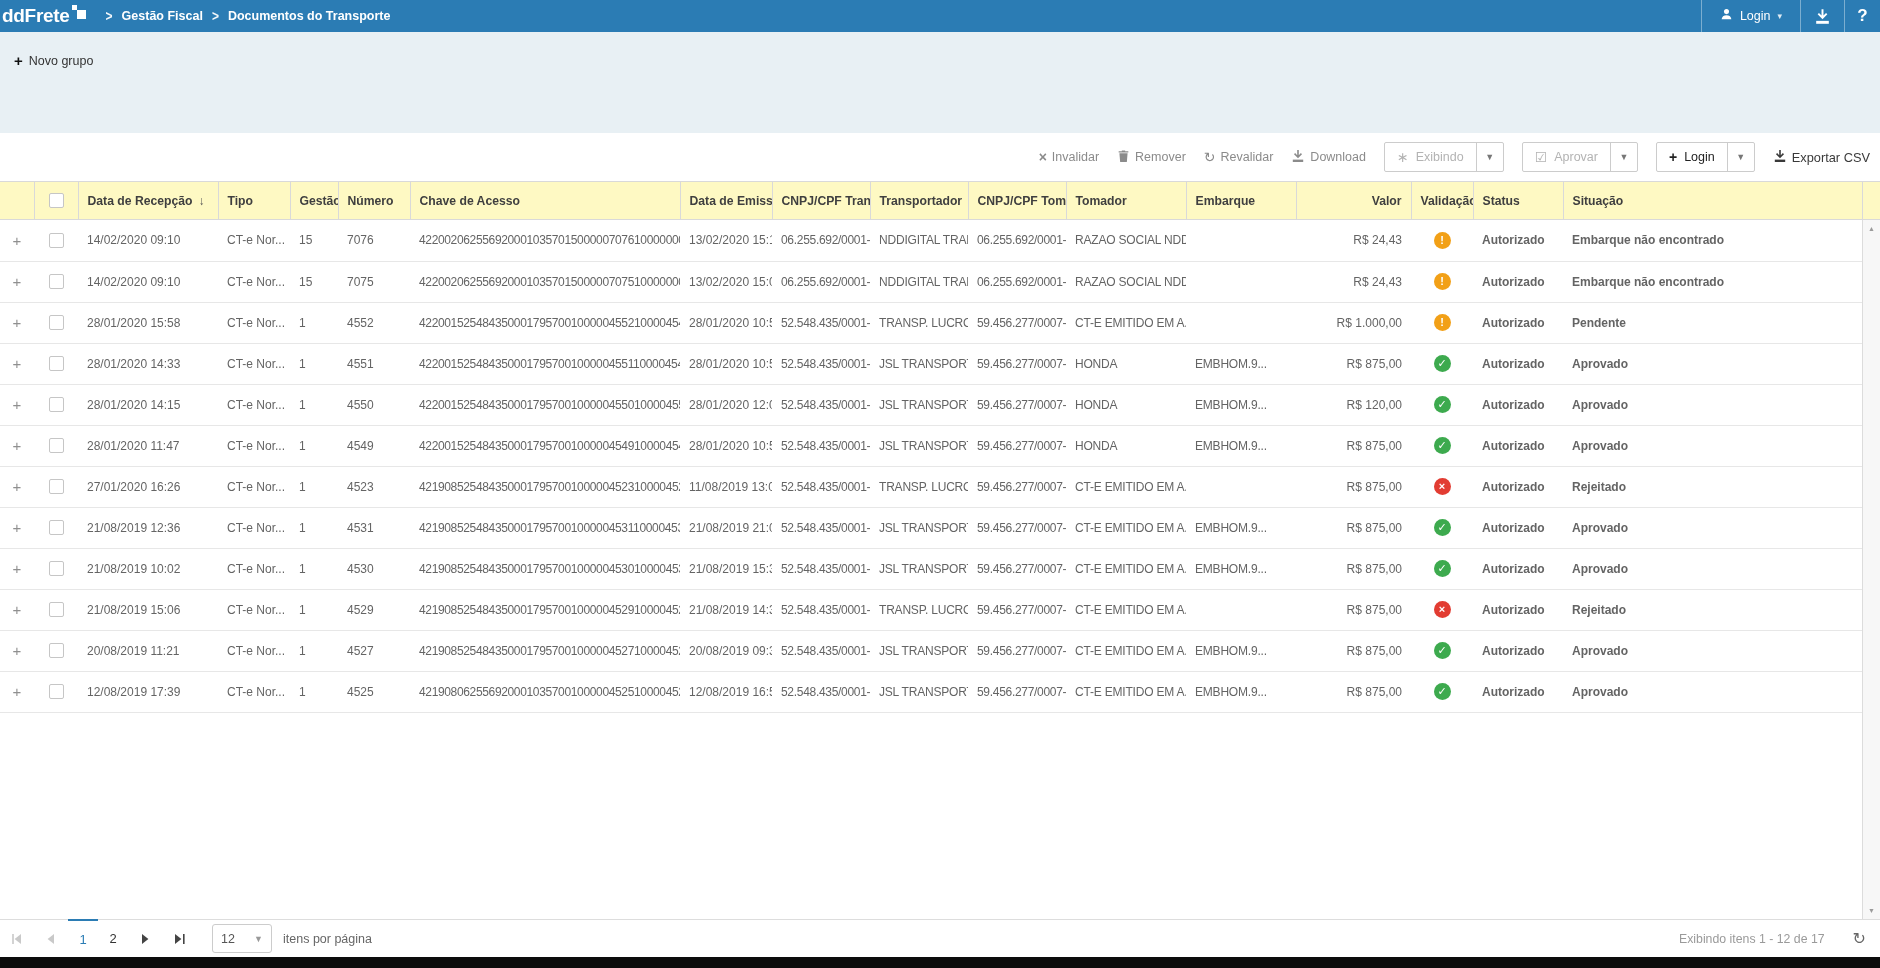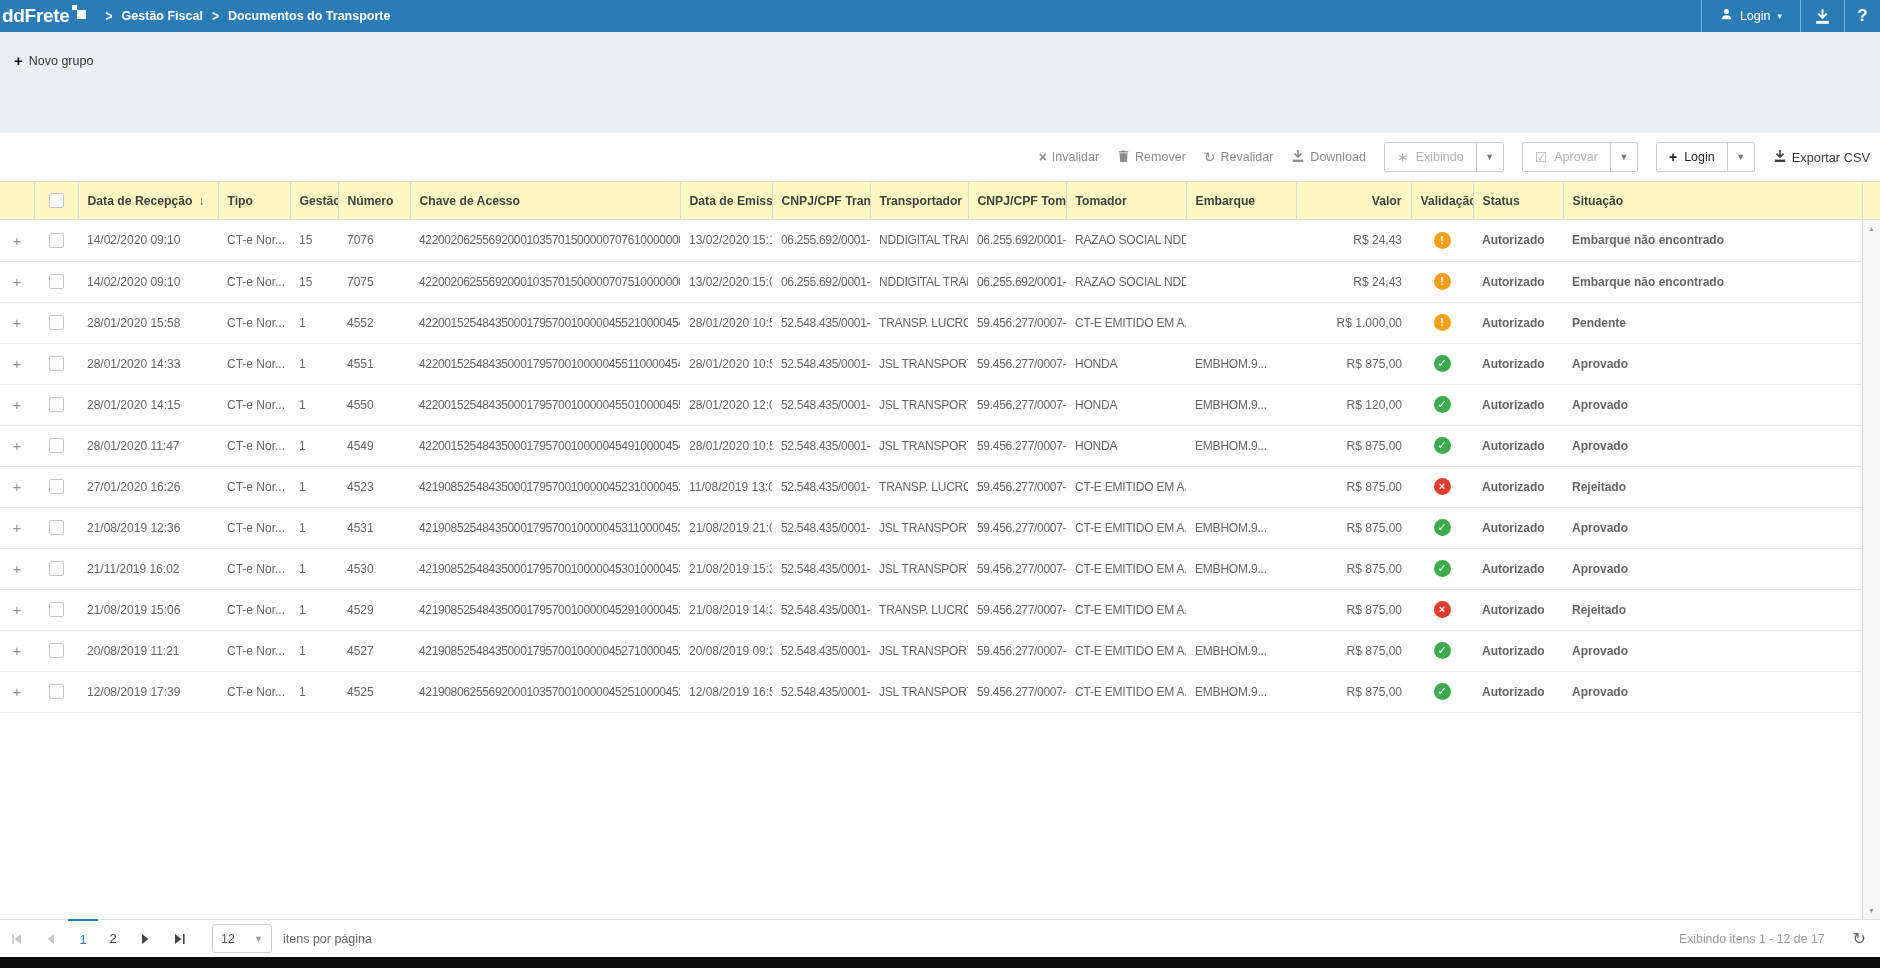--- a/index.html
+++ b/index.html
@@ -416,21 +416,21 @@
               <td class="cell-tomador">CT-E EMITIDO EM A...</td>
               <td class="cell-embarque">EMBHOM.9...</td>
               <td class="cell-valor">R$ 875,00</td>
               <td class="cell-vald"><span class="vicon success">✓</span></td>
               <td class="cell-status">Autorizado</td>
               <td class="cell-sit c-green">Aprovado</td>
             </tr>
             <tr>
               <td class="cell-expand"><span class="plus">+</span></td>
               <td class="cell-check"><span class="cb"></span></td>
-              <td class="cell-recepcao">21/11/2019 16:02</td>
+              <td class="cell-recepcao">21/08/2019 10:02</td>
               <td class="cell-tipo">CT-e Nor...</td>
               <td class="cell-serie">1</td>
               <td class="cell-numero">4530</td>
               <td class="cell-chave">42190852548435000179570010000045301000045302</td>
               <td class="cell-emissao">21/08/2019 15:35</td>
               <td class="cell-cnpjTransp">52.548.435/0001-79</td>
               <td class="cell-transportador">JSL TRANSPORTES D...</td>
               <td class="cell-cnpjTomador">59.456.277/0007-61</td>
               <td class="cell-tomador">CT-E EMITIDO EM A...</td>
               <td class="cell-embarque">EMBHOM.9...</td>

